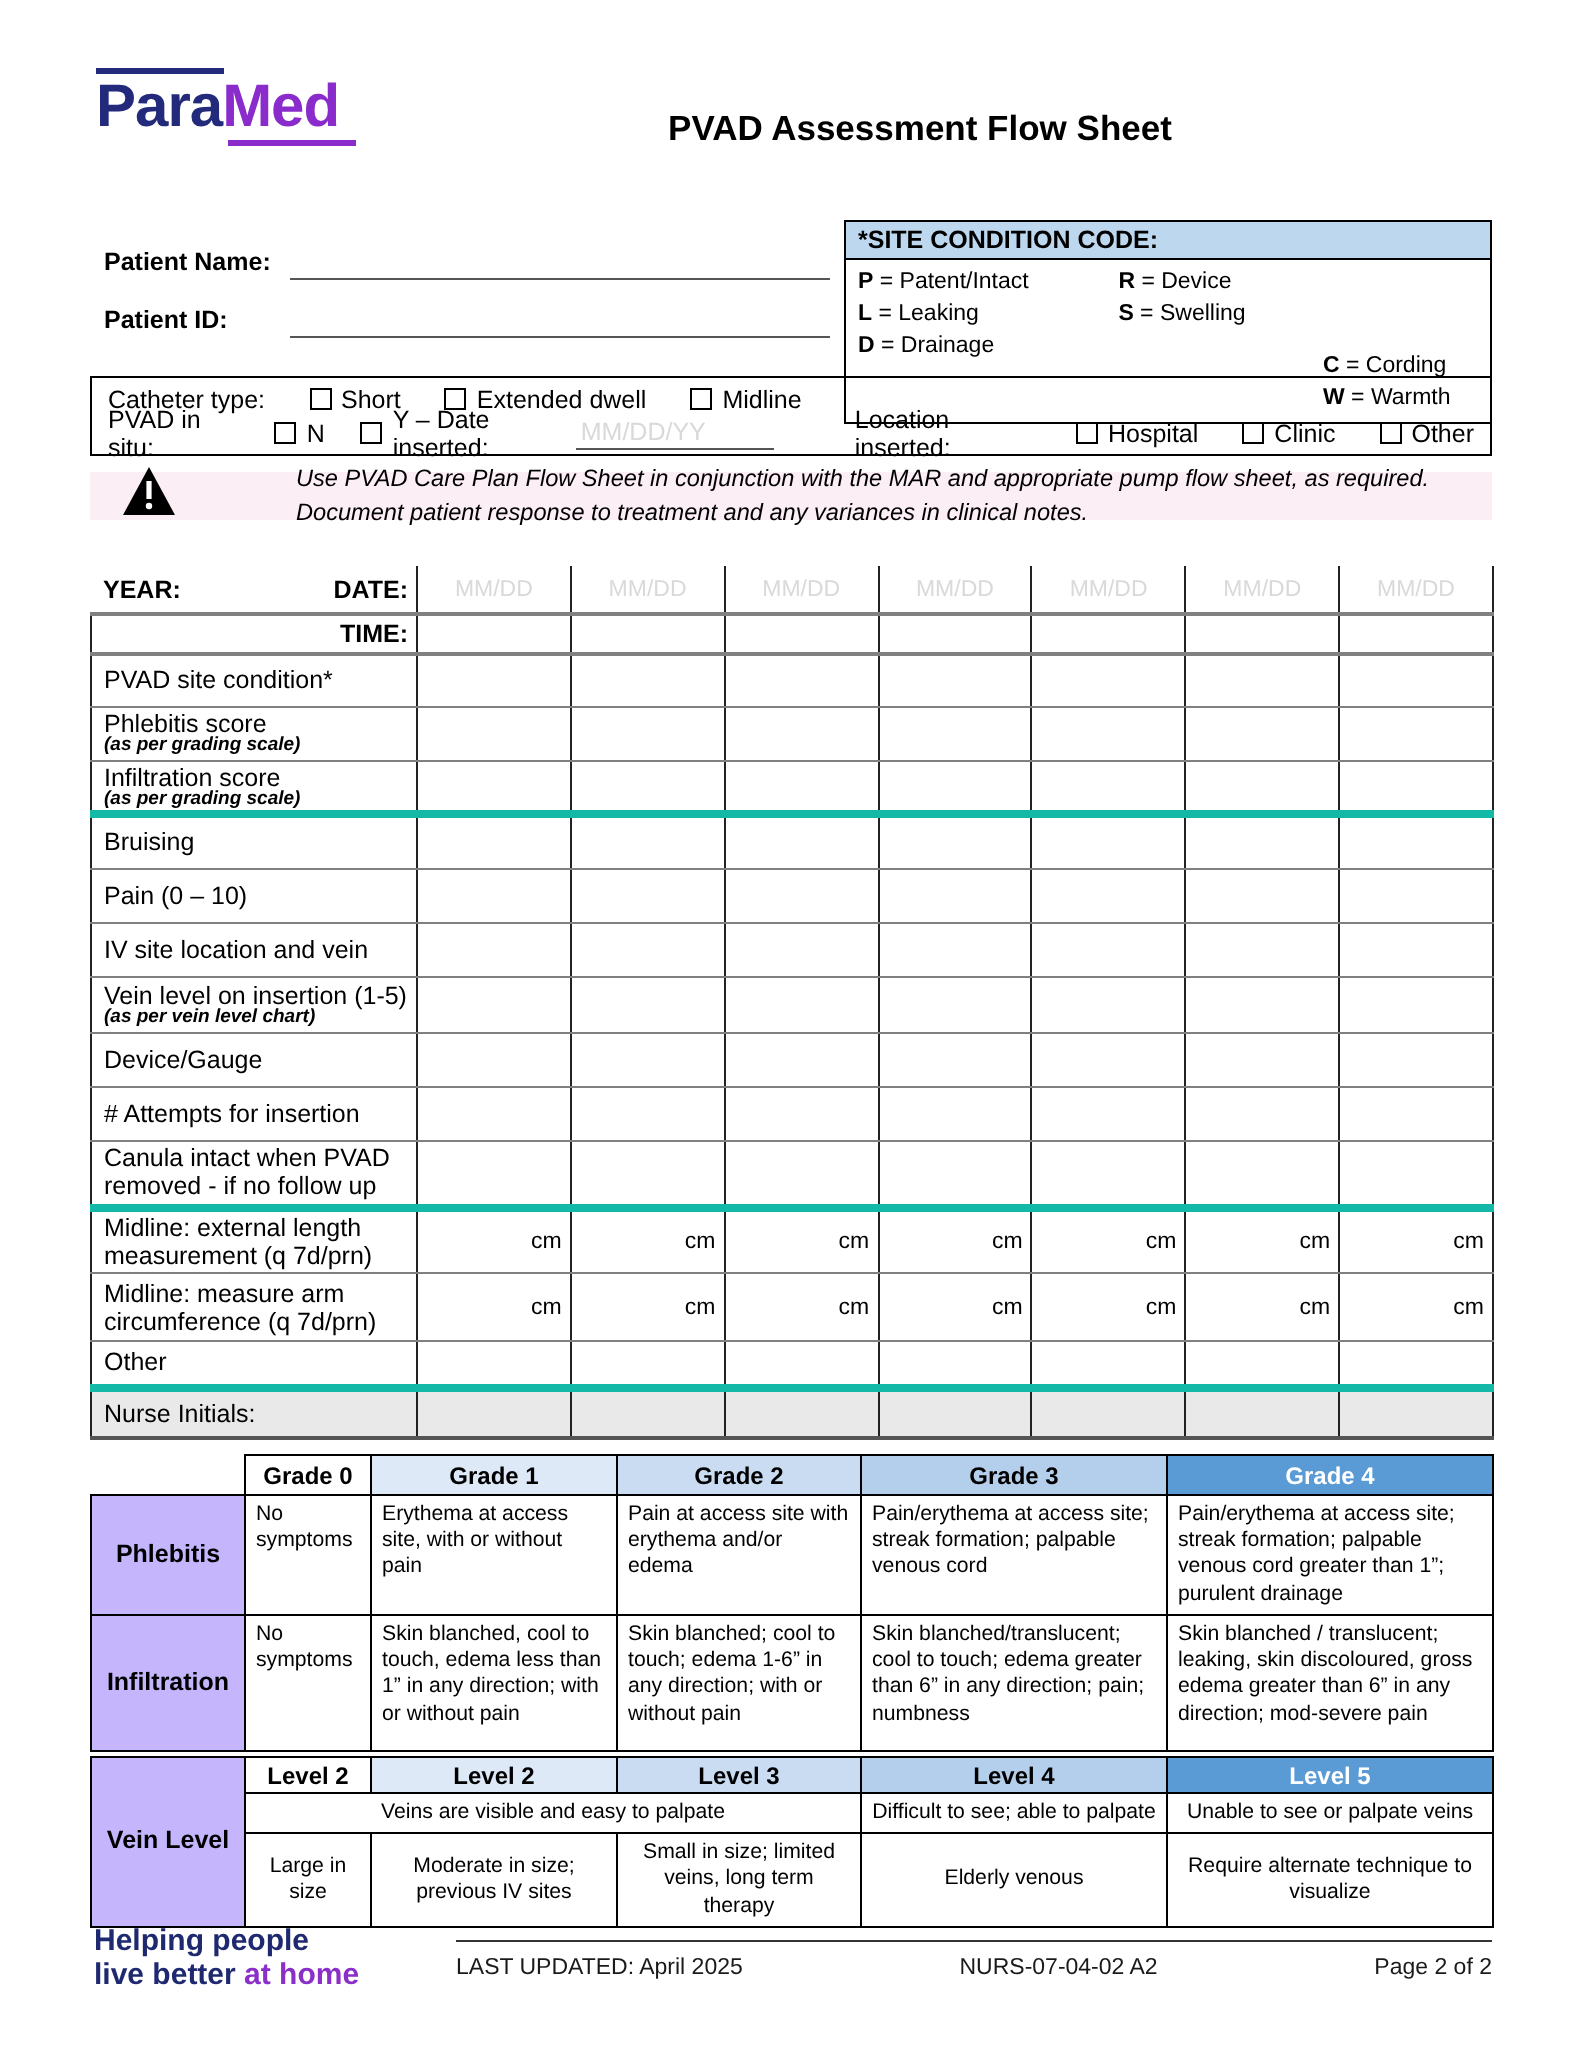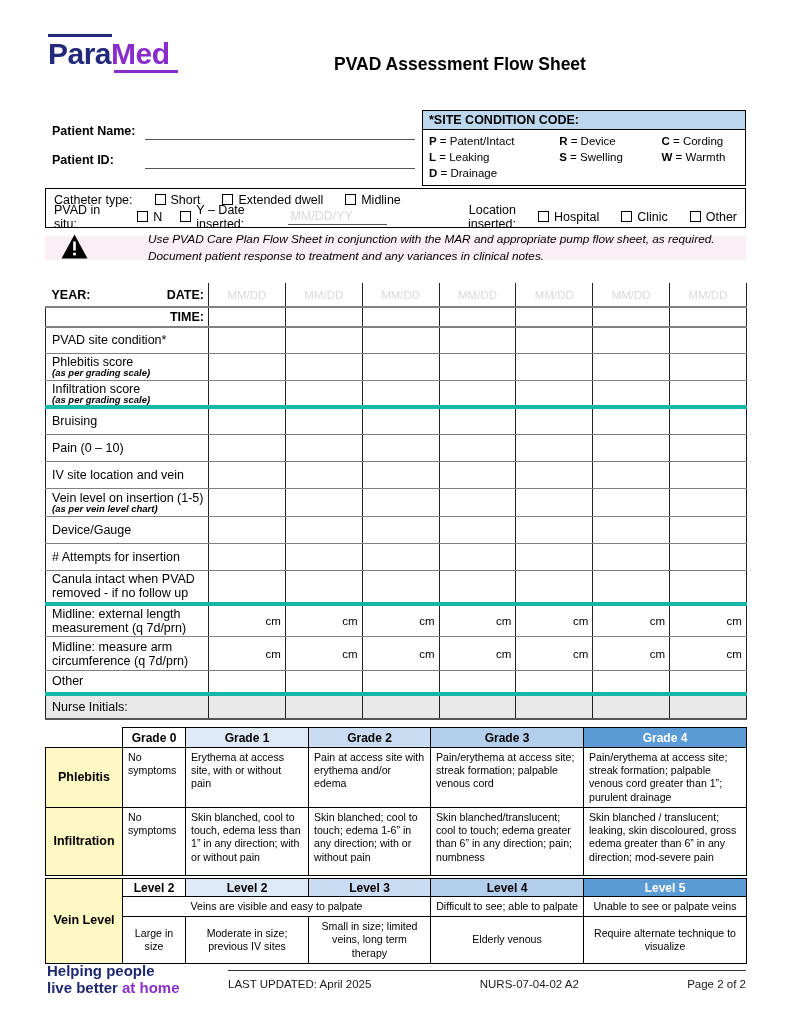--- a/index.html
+++ b/index.html
@@ -20,34 +20,34 @@
   .patient{position:absolute;left:52px;top:124px;font-size:12.5px;}
   .patient .prow{margin-bottom:13px;display:flex;align-items:flex-start;}
   .patient .plabel{font-weight:bold;width:93px;}
   .patient .pline{display:inline-block;width:270px;border-bottom:1.5px solid #555;height:15px;}
 
   
   .sitebox{position:absolute;left:422px;top:110px;width:324px;border:1.5px solid #000;box-sizing:border-box;}
   .sitebox .sb-head{background:#bdd7ee;border-bottom:1.5px solid #000;font-weight:bold;
                     font-size:12.5px;padding:2px 6px;}
   .sitebox .sb-body{display:flex;padding:3px 6px 4px 6px;font-size:11.5px;line-height:1.4;}
-  .sitebox .sb-col1{width:42%;}.sitebox .sb-col2{width:33%;}.sitebox .sb-col3{width:25%;}
+  .sitebox .sb-col1{width:42%;}.sitebox .sb-col2{width:33%;}.sitebox .sb-col3{width:25%;margin-top:42px;}
   .sitebox b{font-weight:bold;}
 
   
   .cathbox{position:absolute;left:45px;top:188px;width:701px;height:40px;box-sizing:border-box;
            border:1.2px solid #000;padding:2px 8px;font-size:12.5px;}
   .cathbox .crow{display:flex;align-items:center;height:17px;}
   .cb{display:inline-block;width:11px;height:11px;border:1.2px solid #000;margin-right:5px;
       box-sizing:border-box;flex:none;}
   .opt{display:inline-flex;align-items:center;margin-left:22px;}
   .opt2{display:inline-flex;align-items:center;margin-left:18px;}
   .date-line{display:inline-block;width:108px;border-bottom:1px solid #555;color:#d9d9d9;
              margin-left:4px;padding-left:2px;height:15px;}
-  .loc-label{margin-left:40px;text-align:right;}
+  .loc-label{margin-left:40px;}
 
   
   .warn{position:absolute;left:45px;top:236px;width:701px;height:24px;background:#fbeef5;
         display:flex;align-items:center;box-sizing:border-box;}
   .warn .icon{margin-left:16px;flex:none;}
   .warn .wtext{margin-left:60px;font-style:italic;font-size:11.8px;line-height:1.45;}
 
   
   #flow-table{position:absolute;left:45px;top:283px;width:701px;border-collapse:collapse;table-layout:fixed;}
   #flow-table td{border-right:1px solid #222;border-bottom:1.3px solid #808080;
@@ -62,21 +62,21 @@
   #flow-table .sub{display:block;font-size:9.5px;font-style:italic;font-weight:bold;line-height:1;margin-top:-1px;}
   #flow-table .unit{text-align:right;font-size:11.5px;padding-right:4px;}
   #flow-table tr.heavy td{border-bottom:4px solid #14b8a6;}
   #flow-table tr.shaded td{background:#e9e9e9;border-bottom:2px solid #555;}
 
   
   .ref-table{position:absolute;left:45px;border-collapse:collapse;table-layout:fixed;width:701px;}
   .ref-table td,.ref-table th{border:1px solid #000;box-sizing:border-box;}
   .ref-table th{font-size:12px;font-weight:bold;text-align:center;padding:1px 2px;}
   .ref-table td{font-size:10.6px;padding:3px 5px;vertical-align:top;text-align:left;line-height:1.25;}
-  .ref-table .rowlabel{background:#fef9c3;font-weight:bold;font-size:12.5px;
+  .ref-table .rowlabel{background:#c4b5fd;font-weight:bold;font-size:12.5px;
                        text-align:center;vertical-align:middle;}
   .h-g0{background:#ffffff;}
   .h-g1{background:#dde9f7;}
   .h-g2{background:#c9dcf2;}
   .h-g3{background:#b3cfeb;}
   .h-g4{background:#5b9bd5;color:#ffffff;}
   #grading-table{top:727px;}
   #vein-table{top:878px;}
   #vein-table td.center{text-align:center;vertical-align:middle;}
 

